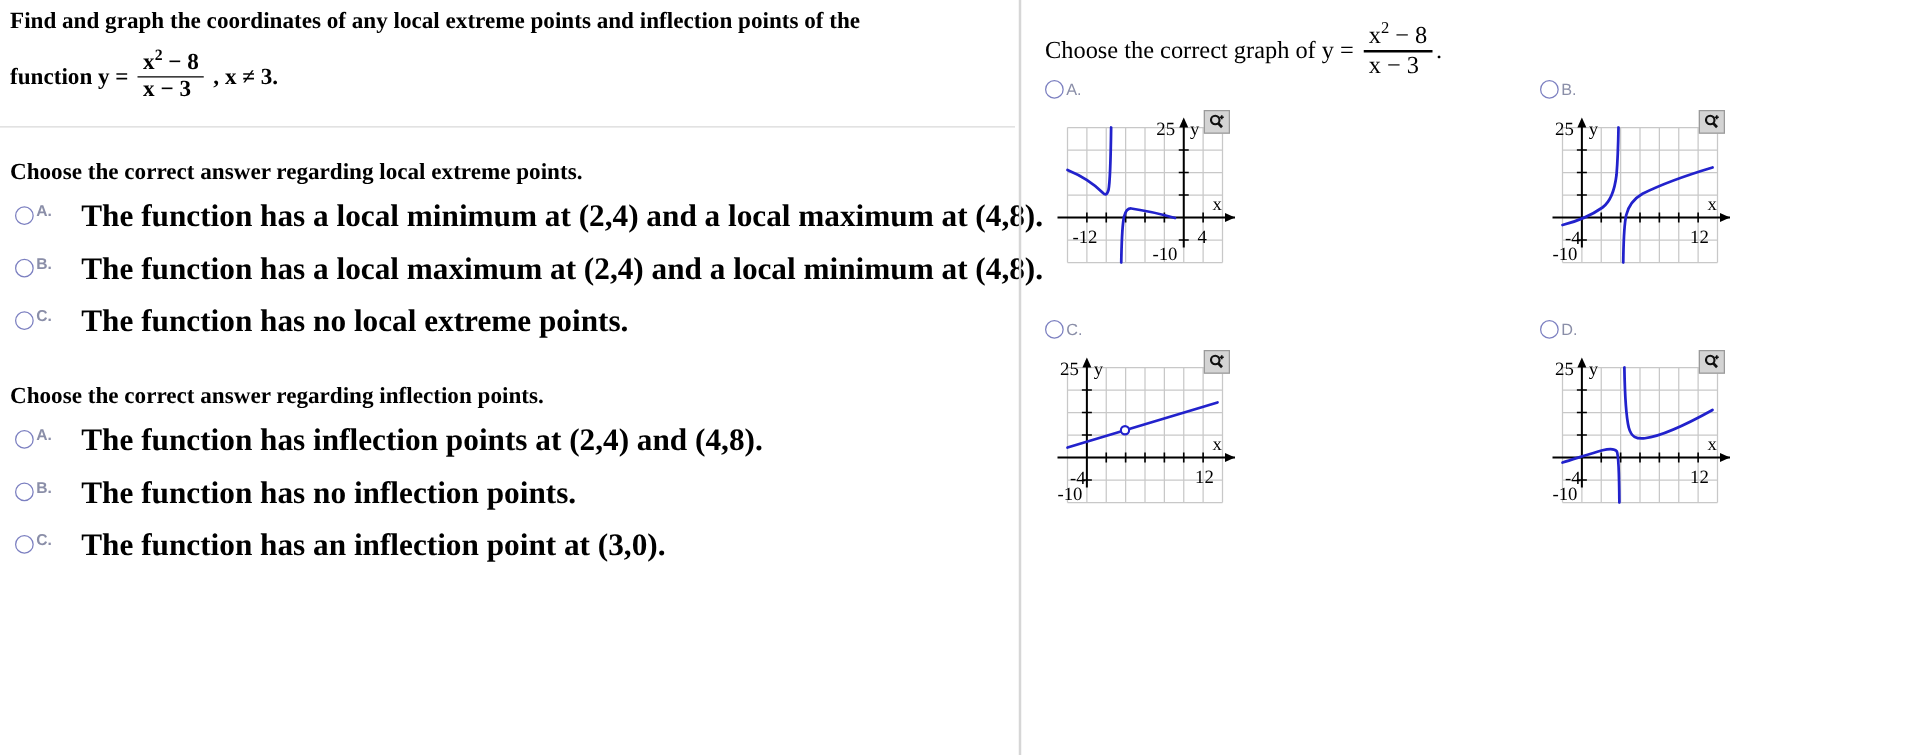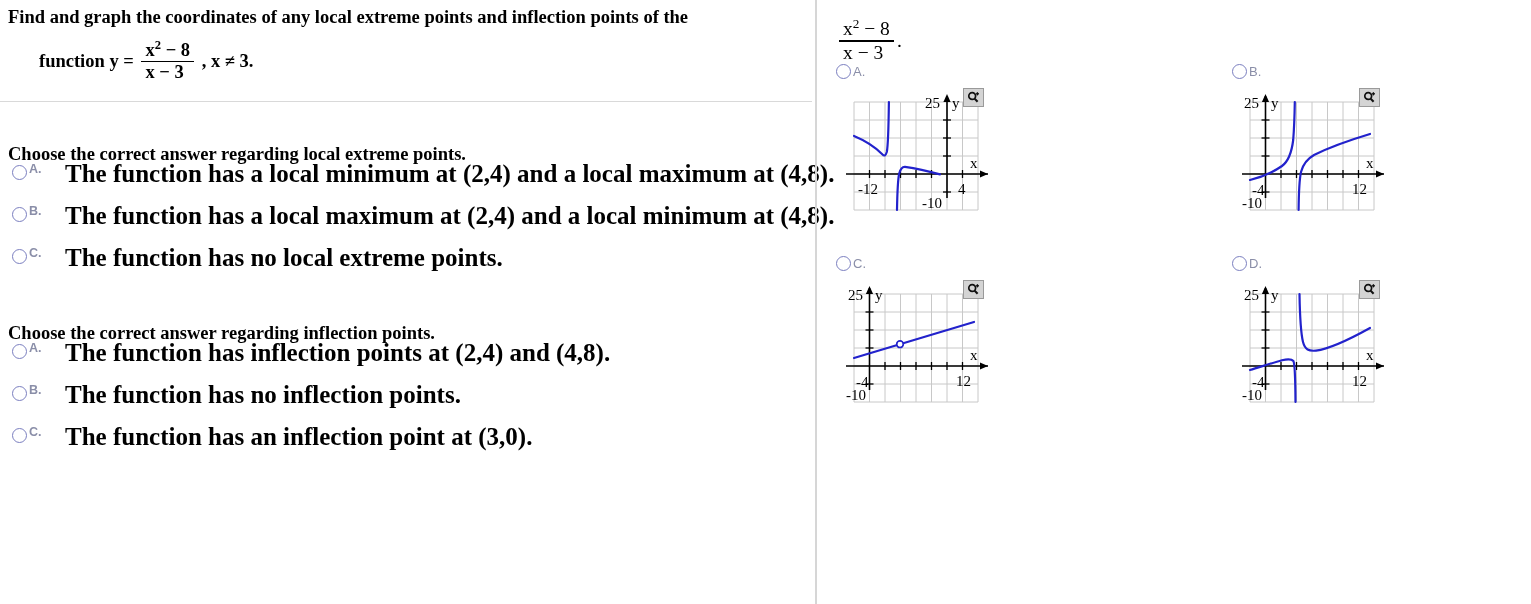--- a/index.html
+++ b/index.html
@@ -20,21 +20,21 @@
   }
   #prompt-block { position:absolute; left:8px; top:4px; width:790px; }
   .prompt-line { font-size:18.5px; color:#000; line-height:1.5; }
 
   #hrule {
     position:absolute; left:0px; top:101px; width:812px; height:1px;
     background:#d9d9d9;
   }
 
   .q-head {
-    font-size:18.5px; color:#000;margin-top:16px;
+    font-size:18.5px; color:#000;
   }
   #q1-head { position:absolute; left:8px; top:128px; }
   #q2-head { position:absolute; left:8px; top:307px; }
 
   .opt-row { position:absolute; display:flex; align-items:flex-start; }
   .radio {
     width:15px; height:15px; border-radius:50%;
     border:1.7px solid #7b7fc0; background:#fff;
     flex:0 0 auto; margin-top:5px;
   }
@@ -77,21 +77,21 @@
 </style>
 </head>
 <body>
 
 <div id="root">
 
   <div id="left-panel">
 
     <div id="prompt-block">
       <div class="prompt-line">Find and graph the coordinates of any local extreme points and inflection points of the</div>
-      <div class="prompt-line" style="margin-top:10px;margin-left:31px;">
+      <div class="prompt-line" style="margin-top:10px;">
         <span>function y =</span>
         <span class="frac">
           <span class="num"><span>x</span><sup class="exp">2</sup> <span>− 8</span></span>
           <span class="bar"></span>
           <span class="den">x − 3</span>
         </span>
         <span>, x ≠ 3.</span>
       </div>
     </div>
 
@@ -132,20 +132,21 @@
       <span class="opt-letter">C.</span>
       <span class="opt-text">The function has an inflection point at (3,0).</span>
     </div>
   </div>
 
   <div id="vdivider"></div>
 
   <div id="right-panel">
 
     <div id="graph-prompt">
+      <span>Choose the correct graph of y =</span>
       <span class="frac">
         <span class="num"><span>x</span><sup class="exp">2</sup> <span>− 8</span></span>
         <span class="bar"></span>
         <span class="den">x − 3</span>
       </span><span>.</span>
     </div>
 
     <div class="graph-cell" style="left:19px; top:64px;">
       <div class="gc-label" style="left:0; top:0;">
         <span class="radio"></span>

